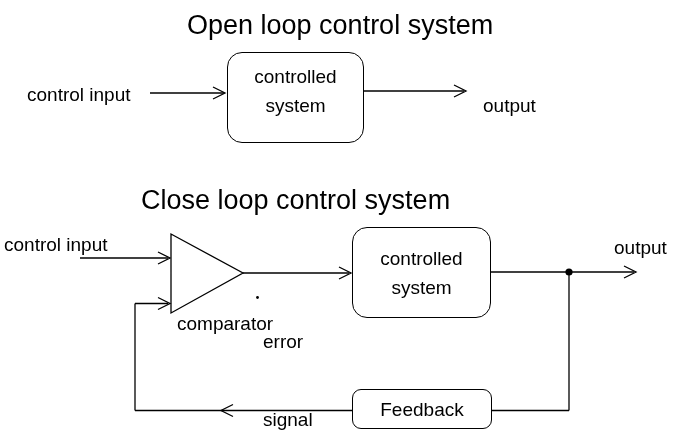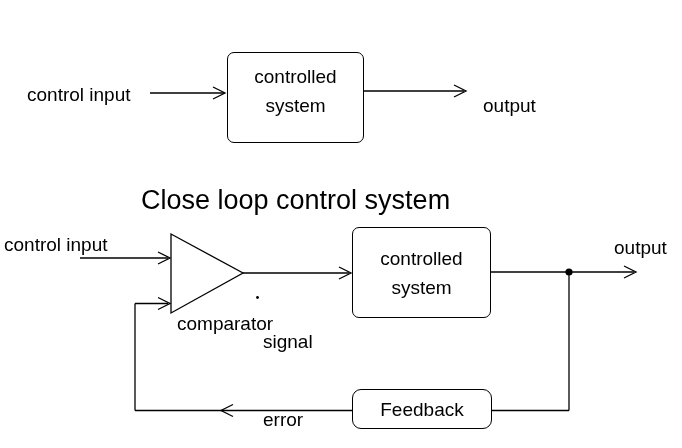--- a/index.html
+++ b/index.html
@@ -39,21 +39,21 @@
   }
   .multiline {
     line-height: 26px;
     white-space: pre;
   }
   .multiline span { display: block; }
   .node {
     position: absolute;
     box-sizing: border-box;
     border: 1.5px solid var(--ink, #000000);
-    border-radius: 7px;
+    border-radius: 15px;
     background: var(--bg, #ffffff);
     display: flex;
     flex-direction: column;
     align-items: center;
     font-size: 19px;
     line-height: 29px;
     text-align: center;
   }
   .node span { display: block; }
   .box-open      { left: 227px; top:  52px; width: 137px; height: 91px; padding-top: 9px; }
@@ -111,39 +111,40 @@
       <line x1="569" y1="272" x2="569" y2="410.5"></line>
       <line x1="569" y1="410.5" x2="490" y2="410.5"></line>
       <line x1="352" y1="410.5" x2="135" y2="410.5"></line>
       <polyline points="233,404.5 221,410.5 233,416.5"></polyline>
       <line x1="135" y1="410.5" x2="135" y2="303.5"></line>
       <line x1="135" y1="303.5" x2="168" y2="303.5"></line>
       <polyline points="158,297.5 170,303.5 158,309.5"></polyline>
     </g>
   </svg>
 
+  <div class="title title-open">Open loop control system</div>
 
   <div class="label lbl-ol-input">control input</div>
 
   <div class="node box-open">
     <span>controlled</span>
     <span>system</span>
   </div>
 
   <div class="label lbl-ol-output">output</div>
 
   <div class="title title-closed">Close loop control system</div>
 
   <div class="label lbl-cl-input">control input</div>
 
   <div class="label lbl-comparator">comparator</div>
 
   <div class="label multiline lbl-error">
+    <span>error</span>
     <span>signal</span>
-    <span>error</span>
   </div>
 
   <div class="node box-closed">
     <span>controlled</span>
     <span>system</span>
   </div>
 
   <div class="node box-feedback">
     <span>Feedback</span>
   </div>

